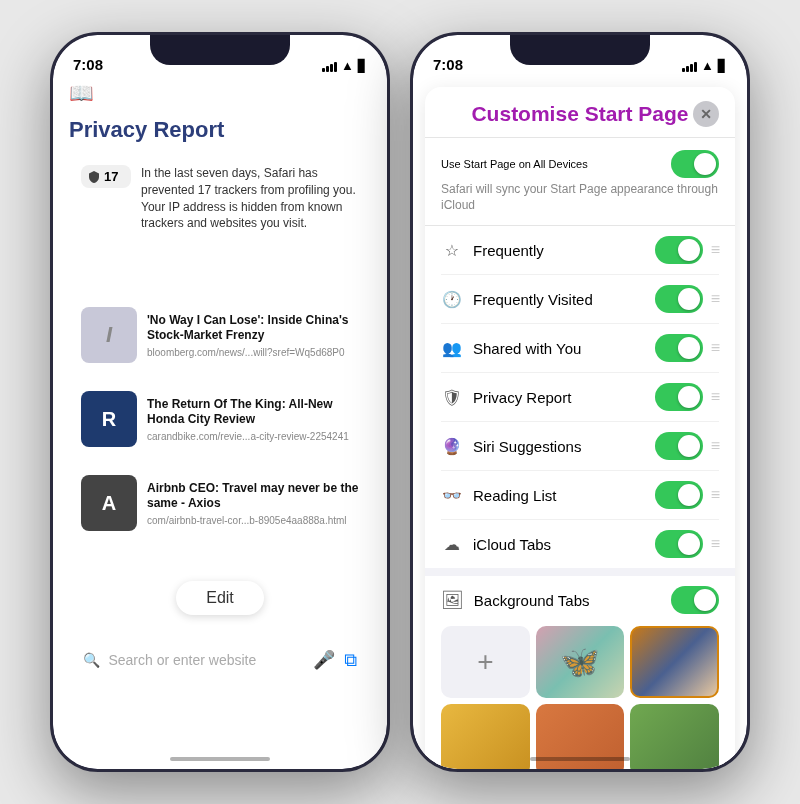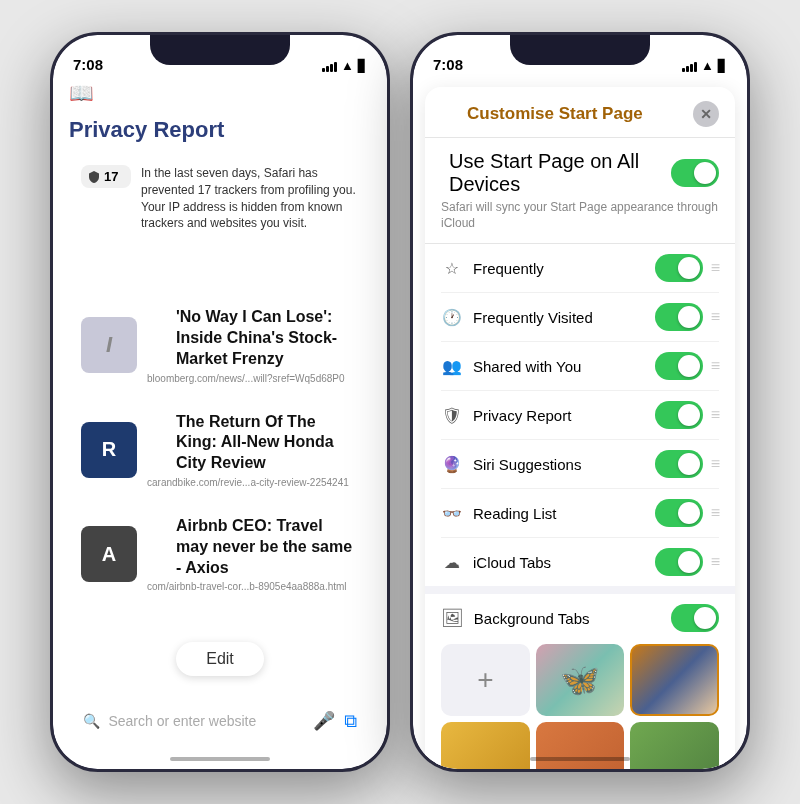--- a/index.html
+++ b/index.html
@@ -139,21 +139,21 @@
       align-items: center;
       justify-content: center;
       font-size: 20px;
       font-weight: 700;
       color: white;
     }
     .reading-thumb-1 { background: #c8c8d8; }
     .reading-thumb-2 { background: #1e3a6e; }
     .reading-thumb-3 { background: #444; }
     .reading-info { flex: 1; min-width: 0; }
-    .reading-title { font-size: 16px; font-weight: 600; color: #111; line-height: 1.3; margin-bottom: 3px; margin-left: 29px; }
+    .reading-title { font-size: 12px; font-weight: 600; color: #111; line-height: 1.3; margin-bottom: 3px; }
     .reading-url { font-size: 10px; color: #888; overflow: hidden; text-overflow: ellipsis; white-space: nowrap; }
 
     .edit-btn {
       display: flex;
       justify-content: center;
       margin: 24px 0;
     }
     .edit-button {
       background: white;
       border: none;
@@ -197,24 +197,25 @@
       overflow: hidden;
     }
     .customize-header {
       padding: 14px 16px 10px;
       display: flex;
       align-items: center;
       justify-content: space-between;
       border-bottom: 1px solid #e5e5e5;
     }
     .customize-title {
-      font-size: 17px;
+      font-size: 21px;
       font-weight: 600;
-      color: #a16207;
+      color: #a21caf;
       flex: 1;
+      text-align: center;
     }
     .close-btn {
       width: 26px;
       height: 26px;
       background: #c7c7cc;
       border-radius: 50%;
       display: flex;
       align-items: center;
       justify-content: center;
       font-size: 14px;
@@ -225,21 +226,21 @@
     .sync-row {
       padding: 12px 16px;
       border-bottom: 1px solid #e5e5e5;
     }
     .sync-toggle-row {
       display: flex;
       align-items: center;
       justify-content: space-between;
       margin-bottom: 4px;
     }
-    .sync-label { font-size: 20px; color: #000; margin-left: 8px; }
+    .sync-label { font-size: 11px; color: #000; }
     .sync-desc { font-size: 12px; color: #888; line-height: 1.3; }
 
     .toggle {
       width: 48px;
       height: 28px;
       background: #34c759;
       border-radius: 14px;
       position: relative;
       flex-shrink: 0;
     }

